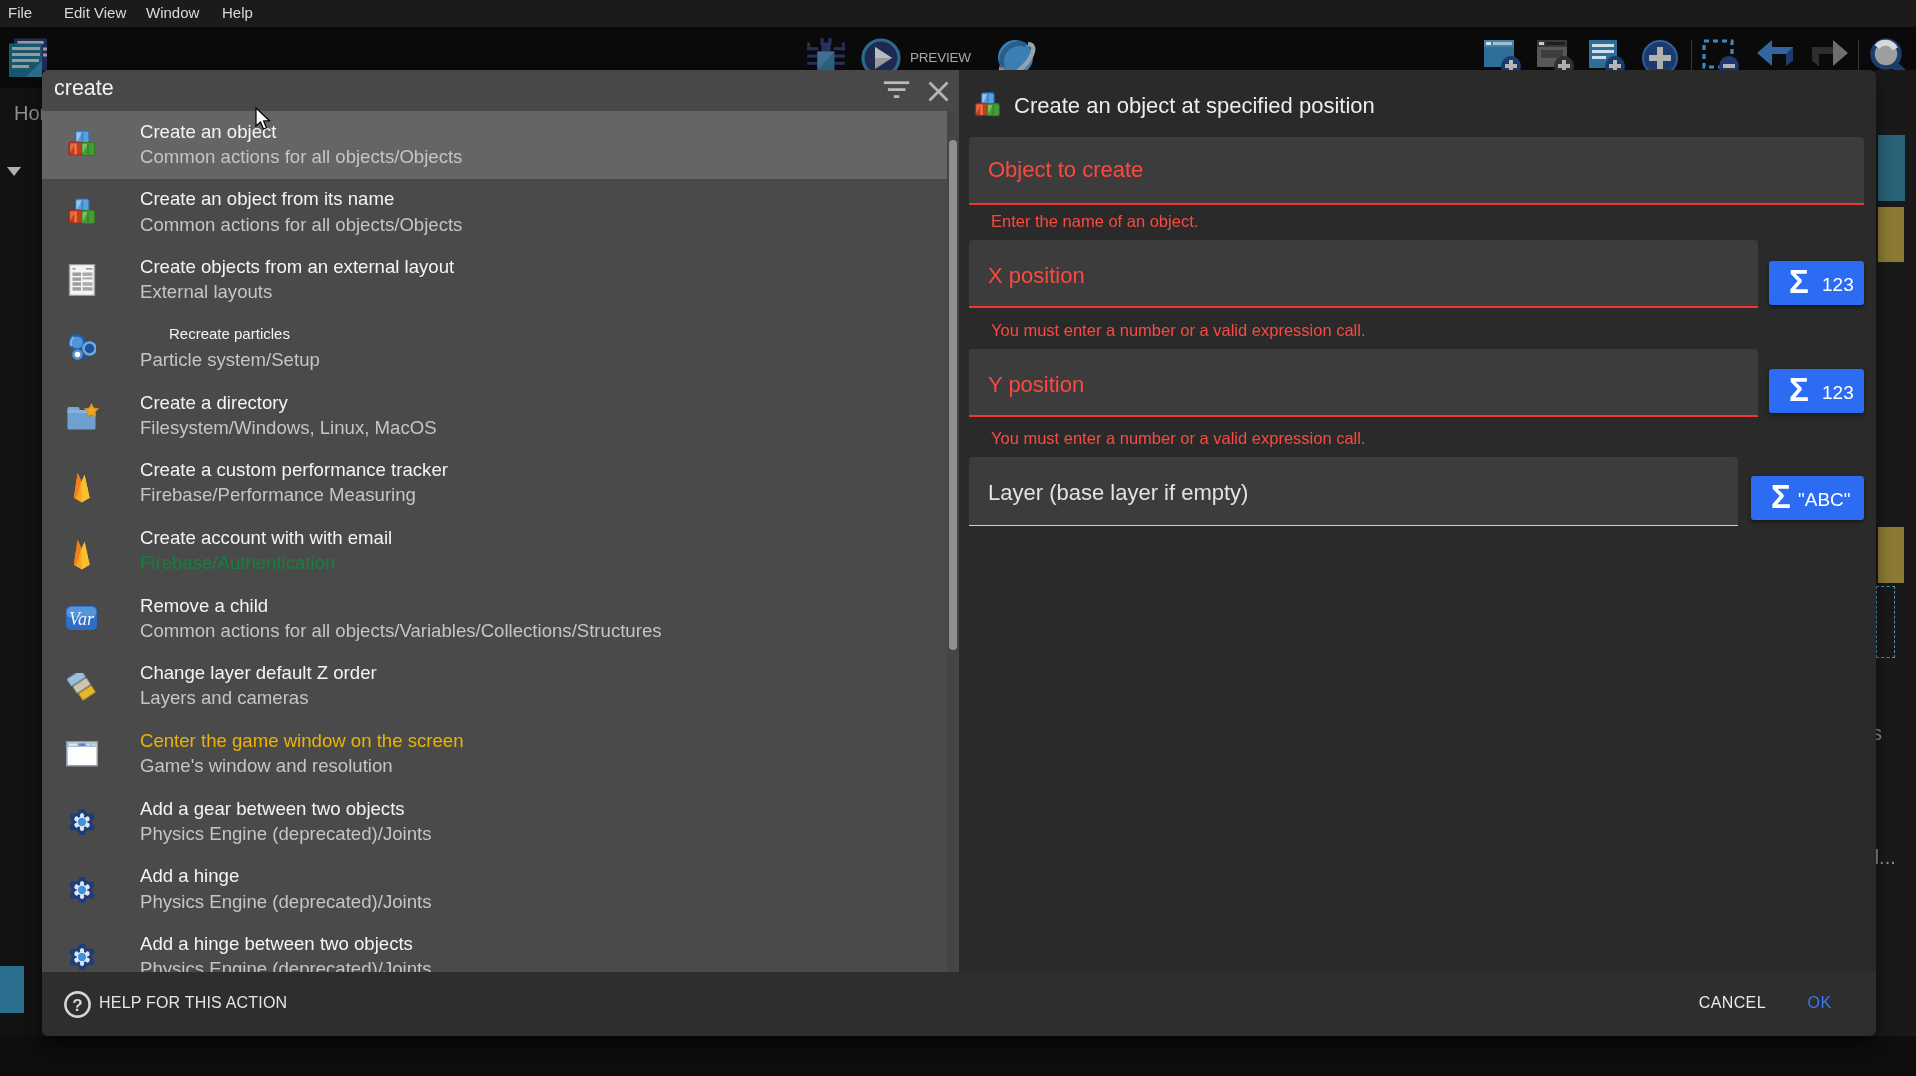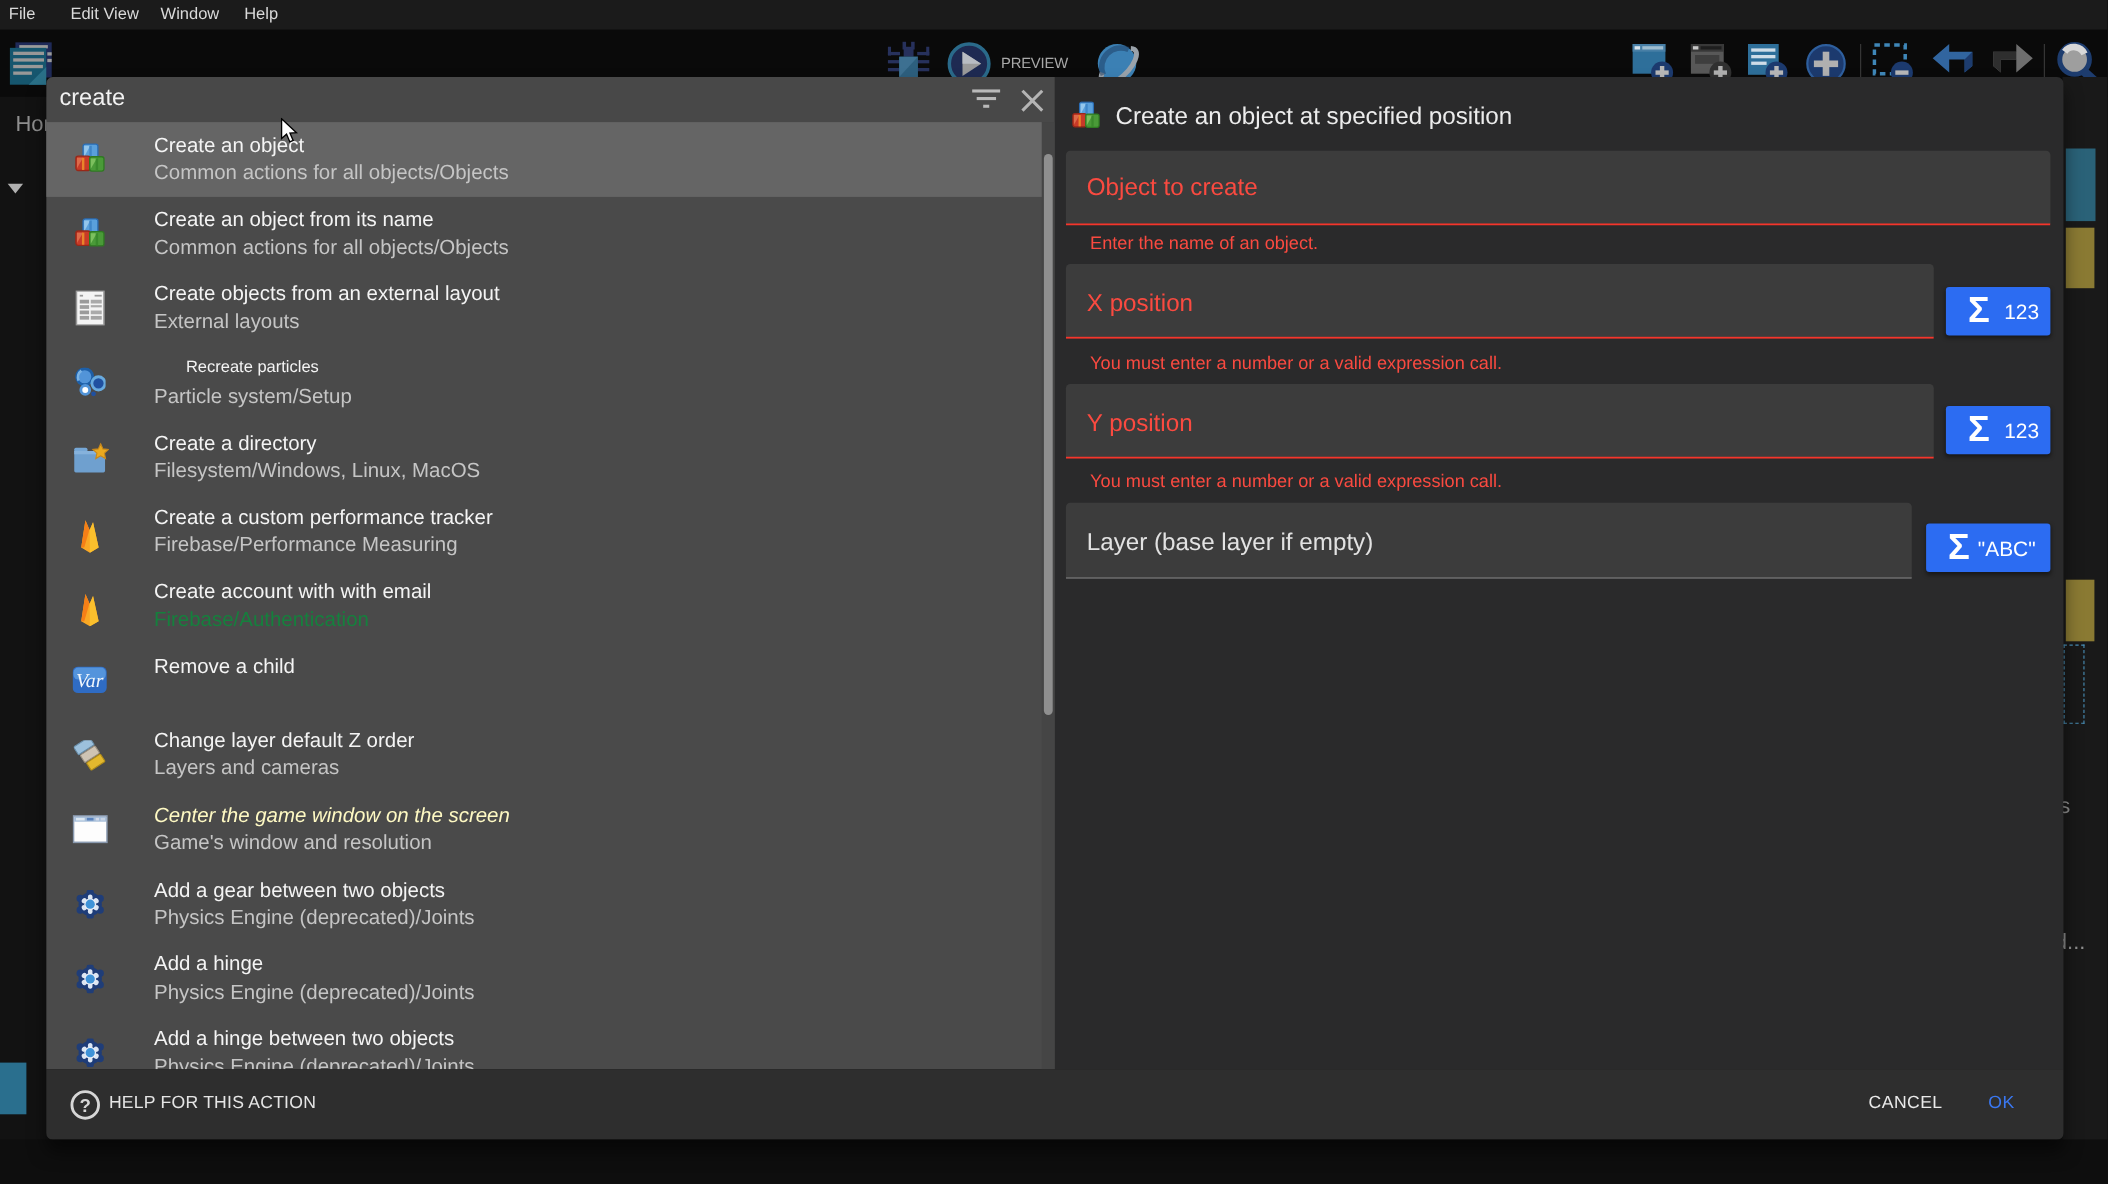--- a/index.html
+++ b/index.html
@@ -272,29 +272,30 @@
   <div class="abs" style="left:98px;top:416.3px;font-size:18.6px;line-height:1;color:#c5c5c5;">Firebase/Performance Measuring</div>
   <svg class="abs" style="left:27.0px;top:467.2px;" width="25" height="33" viewBox="0 0 26 28" preserveAspectRatio="none">
         <use href="#ic-flame"></use>
       </svg>
   <div class="abs" style="left:98px;top:458.9px;font-size:18.6px;line-height:1;color:#f4f4f4;">Create account with with email</div>
   <div class="abs" style="left:98px;top:484.0px;font-size:18.6px;line-height:1;color:#15803d;text-align:right;">Firebase/Authentication</div>
   <svg class="abs" style="left:24.0px;top:536.4px;" width="32" height="25" viewBox="0 0 32 25">
         <use href="#ic-var"></use>
       </svg>
   <div class="abs" style="left:98px;top:526.6px;font-size:18.6px;line-height:1;color:#f4f4f4;">Remove a child</div>
+  <div class="abs" style="left:98px;top:551.7px;font-size:18.6px;line-height:1;color:#c5c5c5;">Common actions for all objects/Variables/Collections/Structures</div>
   <svg class="abs" style="left:25.0px;top:602.6px;" width="30" height="28" viewBox="0 0 30 28">
         <use href="#ic-layers"></use>
       </svg>
   <div class="abs" style="left:98px;top:594.3px;font-size:18.6px;line-height:1;color:#f4f4f4;">Change layer default Z order</div>
   <div class="abs" style="left:98px;top:619.4px;font-size:18.6px;line-height:1;color:#c5c5c5;">Layers and cameras</div>
   <svg class="abs" style="left:24.0px;top:671.3px;" width="32" height="26" viewBox="0 0 32 26">
         <use href="#ic-window"></use>
       </svg>
-  <div class="abs" style="left:98px;top:662.0px;font-size:18.6px;line-height:1;color:#fef9c3;font-style:italic;">Center the game window on the screen</div>
+  <div class="abs" style="left:98px;top:662.0px;font-size:18.6px;line-height:1;color:#eab308;">Center the game window on the screen</div>
   <div class="abs" style="left:98px;top:687.1px;font-size:18.6px;line-height:1;color:#c5c5c5;">Game's window and resolution</div>
   <svg class="abs" style="left:27.0px;top:739.0px;" width="26" height="26" viewBox="0 0 26 26">
         <use href="#ic-gear"></use>
       </svg>
   <div class="abs" style="left:98px;top:729.7px;font-size:18.6px;line-height:1;color:#f4f4f4;">Add a gear between two objects</div>
   <div class="abs" style="left:98px;top:754.8px;font-size:18.6px;line-height:1;color:#c5c5c5;">Physics Engine (deprecated)/Joints</div>
   <svg class="abs" style="left:27.0px;top:806.7px;" width="26" height="26" viewBox="0 0 26 26">
         <use href="#ic-gear"></use>
       </svg>
   <div class="abs" style="left:98px;top:797.4px;font-size:18.6px;line-height:1;color:#f4f4f4;">Add a hinge</div>

